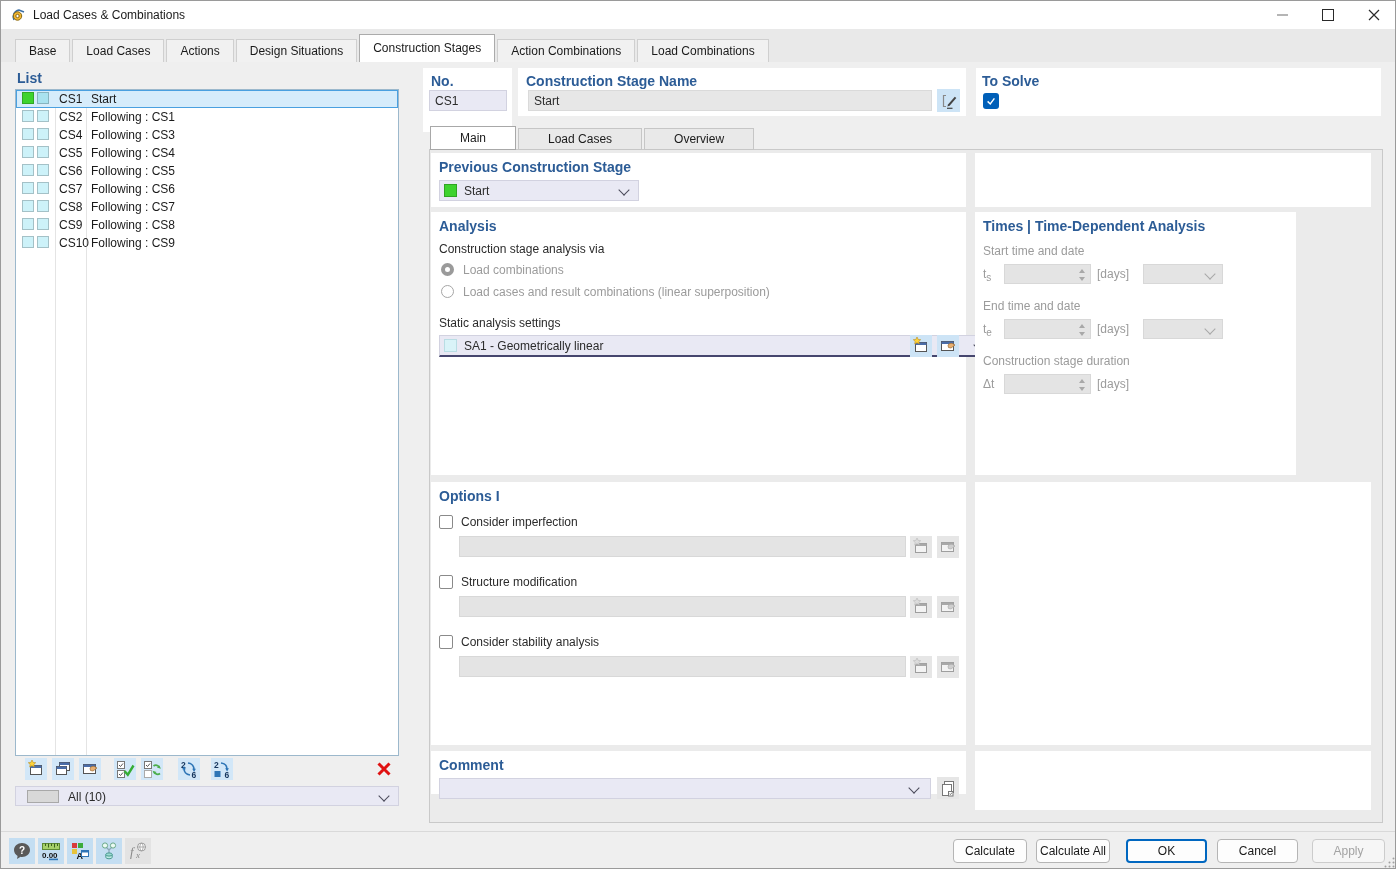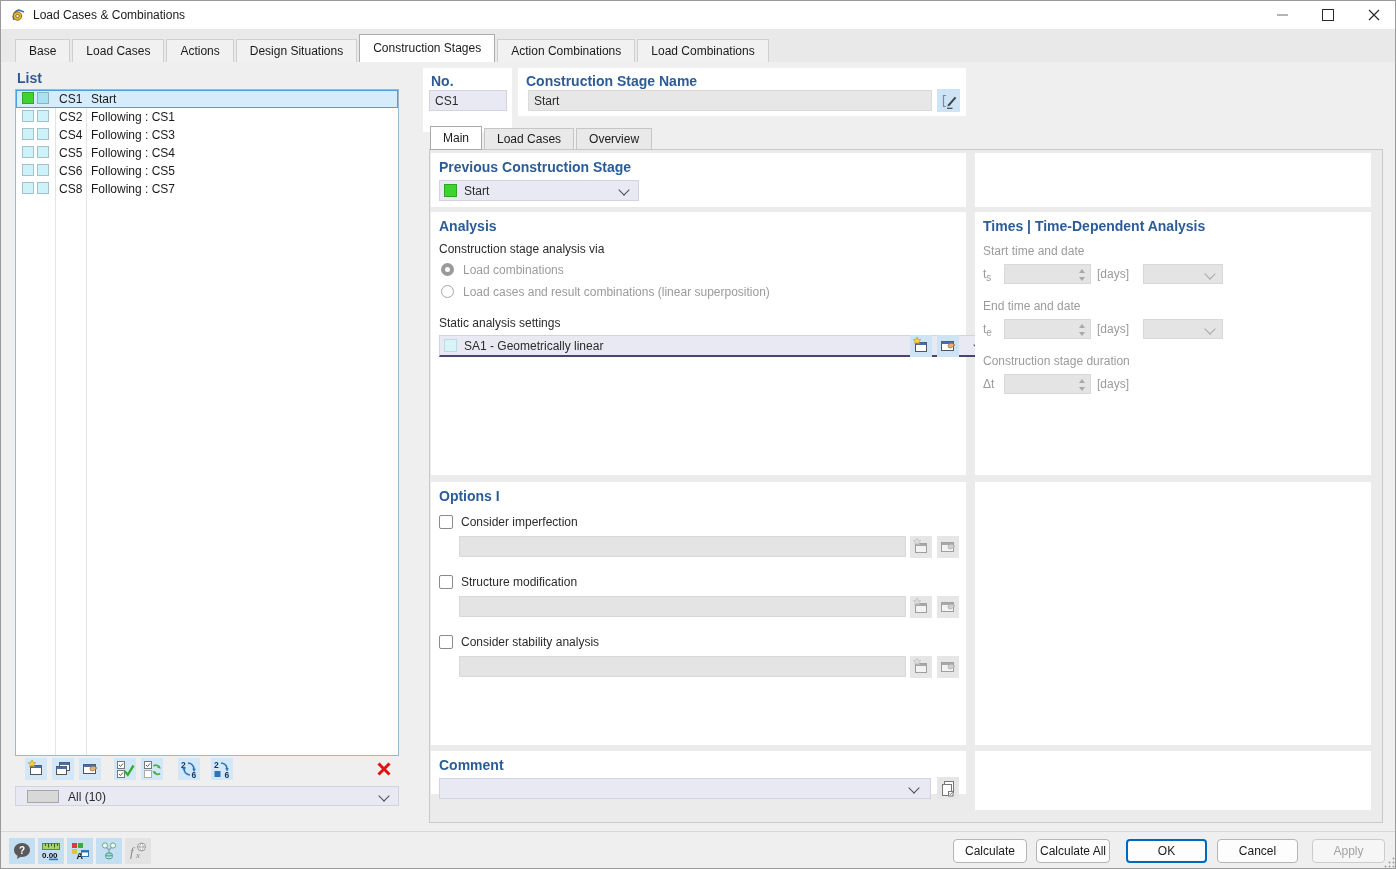--- a/index.html
+++ b/index.html
@@ -51,21 +51,21 @@
   .lrow{position:relative;height:18px;font-size:12px;color:#1a1a1a;}
   .lrow.sel{background:#d6ecfb;outline:1px solid #4aa0e0;outline-offset:-1px;}
   .sw{position:absolute;top:2px;width:12px;height:12px;border:1px solid rgba(0,0,0,.20);box-sizing:border-box;}
   .sw1{left:6px;} .sw2{left:21px;}
   .lid{position:absolute;left:43px;top:2px;} .ldesc{position:absolute;left:75px;top:2px;}
   .ltoolbtn{position:absolute;top:757px;width:22px;height:22px;background:#d2e7f8;display:flex;
             align-items:center;justify-content:center;}
   .xbtn{background:transparent;}
   
   .subtabs{position:absolute;left:429px;top:127px;display:flex;align-items:flex-end;height:22px;z-index:3;}
-  .stab{height:20px;line-height:20px;padding:0 12px;font-size:12px;color:#1a1a1a;background:#e9e9e9;
+  .stab{height:20px;line-height:20px;padding:0 29px;font-size:12px;color:#1a1a1a;background:#e9e9e9;
         border:1px solid #c6c6c6;margin-right:2px;white-space:nowrap;}
   .stab.active{background:#ffffff;height:22px;line-height:22px;border-color:#a8a8a8;}
   .mainbox{position:absolute;left:428px;top:148px;width:954px;height:674px;background:#ebebeb;
            border:1px solid #c9c9c9;box-sizing:border-box;}
   
   .footerline{position:absolute;left:0;top:830px;width:100%;height:1px;background:#d9d9d9;}
   .ftool{position:absolute;top:837px;width:26px;height:26px;background:#c4def2;display:flex;
          align-items:center;justify-content:center;}
   .ftool.graybg{background:#e3e3e3;}
   .btn{position:absolute;top:838px;height:24px;background:#fdfdfd;border:1px solid #b5b5b5;border-radius:4px;
@@ -142,22 +142,40 @@
       </div>
       <div class="lrow">
         <span class="sw sw1" style="background:#cdf2f9"></span>
         <span class="sw sw2" style="background:#cdf2f9"></span>
         <span class="lid">CS6</span>
         <span class="ldesc">Following : CS5</span>
       </div>
       <div class="lrow">
         <span class="sw sw1" style="background:#cdf2f9"></span>
         <span class="sw sw2" style="background:#cdf2f9"></span>
+        <span class="lid">CS7</span>
+        <span class="ldesc">Following : CS6</span>
+      </div>
+      <div class="lrow">
+        <span class="sw sw1" style="background:#cdf2f9"></span>
+        <span class="sw sw2" style="background:#cdf2f9"></span>
         <span class="lid">CS8</span>
         <span class="ldesc">Following : CS7</span>
+      </div>
+      <div class="lrow">
+        <span class="sw sw1" style="background:#cdf2f9"></span>
+        <span class="sw sw2" style="background:#cdf2f9"></span>
+        <span class="lid">CS9</span>
+        <span class="ldesc">Following : CS8</span>
+      </div>
+      <div class="lrow">
+        <span class="sw sw1" style="background:#cdf2f9"></span>
+        <span class="sw sw2" style="background:#cdf2f9"></span>
+        <span class="lid">CS10</span>
+        <span class="ldesc">Following : CS9</span>
       </div>
     </div>
 
   <div class="ltoolbtn" style="left:24px;">
       <svg width="20" height="20" viewBox="0 0 20 20">
         <rect x="4.5" y="6.5" width="11" height="9" fill="#fff" stroke="#555"></rect>
         <rect x="4.5" y="6.5" width="11" height="2.5" fill="#4a6da8"></rect>
         <path d="M6 1 L7.1 3.4 L9.7 3.7 L7.8 5.4 L8.3 8 L6 6.7 L3.7 8 L4.2 5.4 L2.3 3.7 L4.9 3.4 Z" fill="#ffd43a" stroke="#bb8a1a" stroke-width="0.6"></path>
       </svg>
     </div>
@@ -238,20 +256,28 @@
     <div class="din" style="left:10px;top:22px;width:404px;height:21px;background:#e7e7e7;border-color:#dadada;">
       <span class="lbl" style="left:5px;top:3px;">Start</span>
     </div>
     <div class="iconbtn" style="left:419px;top:21px;width:23px;height:23px;">
       <svg width="18" height="18" viewBox="0 0 18 18">
           <path d="M6 3.5 H3.5 V14.5 H6" stroke="#888" fill="none" stroke-width="1.2"></path>
           <path d="M8 12.5 L14.8 4.7 L16.3 6 L9.6 13.8 L7.4 14.5 Z" fill="#444"></path>
           <path d="M7 16.3 H12.5" stroke="#444" stroke-width="1.2"></path>
         </svg>
     </div>
+  </div>
+  <div class="panel" style="left:975px;top:67px;width:405px;height:48px;">
+    <span class="hdr" style="left:6px;top:5px;">To Solve</span>
+    <span class="solvebox" style="left:7px;top:25px;">
+      <svg width="12" height="12" viewBox="0 0 16 16">
+          <path d="M3.5 8.5 L7 12 L12.5 4.5" stroke="#fff" stroke-width="1.9" fill="none"></path>
+        </svg>
+    </span>
   </div>
 
   <div class="subtabs">
       <div class="stab active">Main</div>
       <div class="stab">Load Cases</div>
       <div class="stab">Overview</div>
     </div>
   <div class="mainbox"></div>
 
   <div class="panel" style="left:430px;top:152px;width:535px;height:54px;">
@@ -288,21 +314,21 @@
       </div>
     <div class="iconbtn" style="left:506px;top:123px;">
         <svg width="20" height="20" viewBox="0 0 20 20">
           <rect x="3.5" y="5.5" width="12" height="9" fill="#fff" stroke="#555"></rect>
           <rect x="3.5" y="5.5" width="12" height="2.5" fill="#4a6da8"></rect>
           <path d="M10 9 C11 7.5 13 7 14.5 7.5 L17 9 L13 12 L10.5 11.5 Z" fill="#e8b072" stroke="#9a6a30" stroke-width="0.7"></path>
         </svg>
       </div>
   </div>
 
-  <div class="panel" style="left:974px;top:211px;width:396px;height:263px;">
+  <div class="panel" style="left:974px;top:211px;width:321px;height:263px;">
     <span class="hdr" style="left:8px;top:6px;">Times | Time-Dependent Analysis</span>
     <span class="lbl dis" style="left:8px;top:32px;">Start time and date</span>
     <span class="lbl dis" style="left:8px;top:55px;"><span>t</span><sub>s</sub></span>
     <div class="din" style="left:29px;top:52px;width:87px;height:20px;">
       <span class="spin">
           <i class="up"></i>
           <i class="dn"></i>
         </span>
     </div>
     <span class="lbl dis" style="left:122px;top:55px;">[days]</span>

